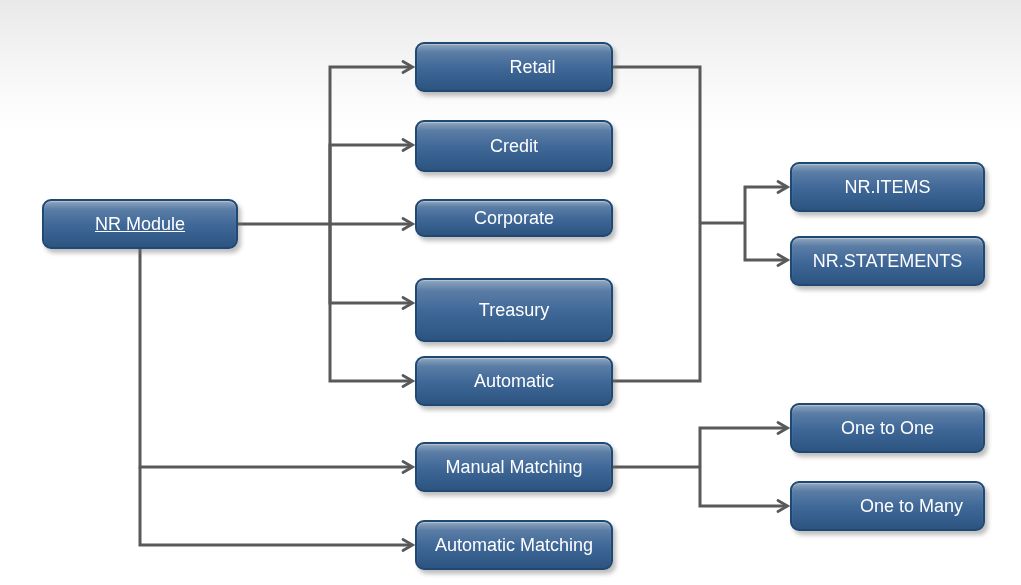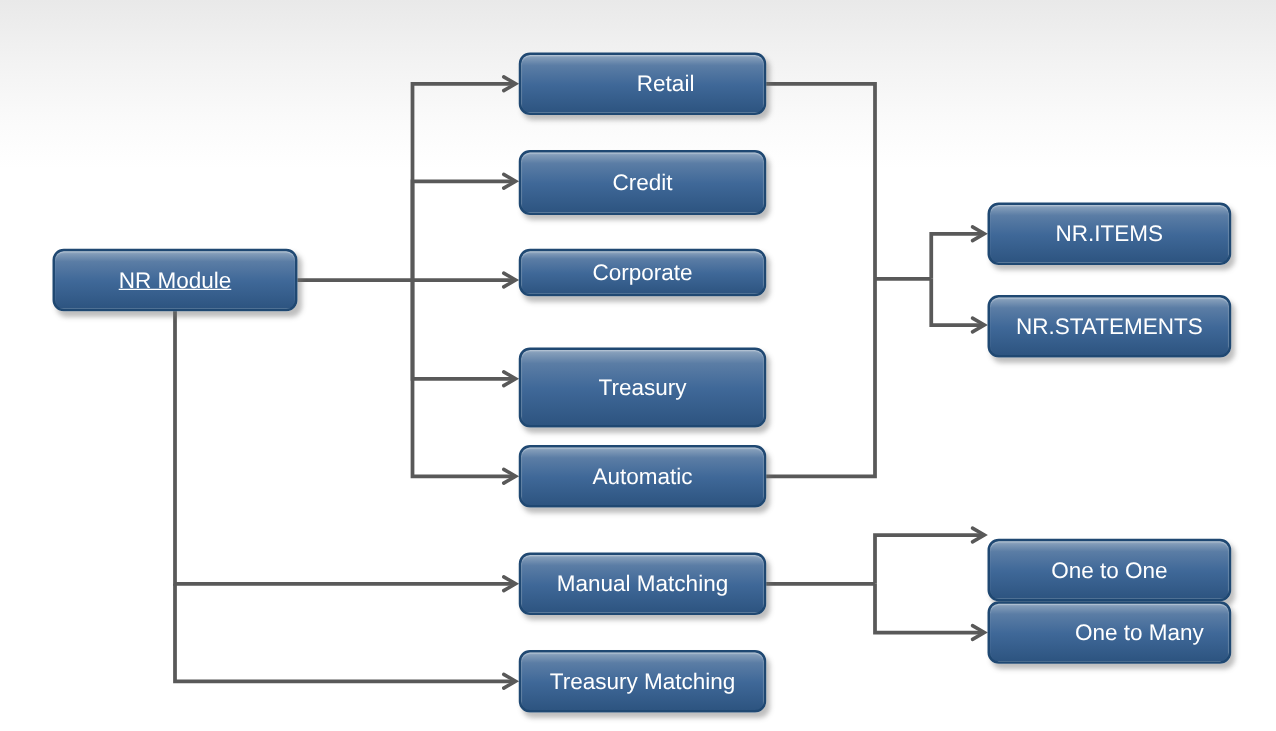--- a/index.html
+++ b/index.html
@@ -75,21 +75,21 @@
 
   <div class="node" style="left:42px; top:199px; width:196px; height:50px;text-decoration:underline;">NR Module</div>
 
   <div class="node" style="left:415px; top:42px; width:198px; height:50px;padding-left:37px;">Retail</div>
   <div class="node" style="left:415px; top:120px; width:198px; height:52px;">Credit</div>
   <div class="node" style="left:415px; top:199px; width:198px; height:38px;">Corporate</div>
   <div class="node" style="left:415px; top:278px; width:198px; height:64px;">Treasury</div>
   <div class="node" style="left:415px; top:356px; width:198px; height:50px;">Automatic</div>
 
   <div class="node" style="left:415px; top:442px; width:198px; height:50px;">Manual Matching</div>
-  <div class="node" style="left:415px; top:520px; width:198px; height:50px;">Treasury Matching</div>
+  <div class="node" style="left:415px; top:520px; width:198px; height:50px;">Automatic Matching</div>
 
   <div class="node" style="left:790px; top:162px; width:195px; height:50px;">NR.ITEMS</div>
   <div class="node" style="left:790px; top:236px; width:195px; height:50px;">NR.STATEMENTS</div>
 
-  <div class="node" style="left:790px; top:403px; width:195px; height:50px;margin-top:28px;">One to One</div>
+  <div class="node" style="left:790px; top:403px; width:195px; height:50px;">One to One</div>
   <div class="node" style="left:790px; top:481px; width:195px; height:50px;padding-left:48px;">One to Many</div>
 
 </div>
 
 </body></html>

